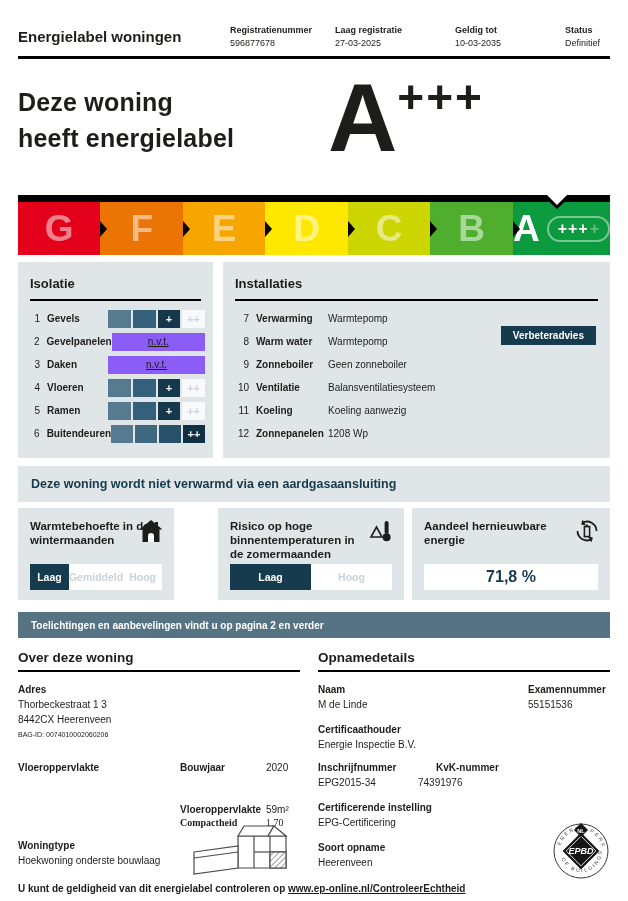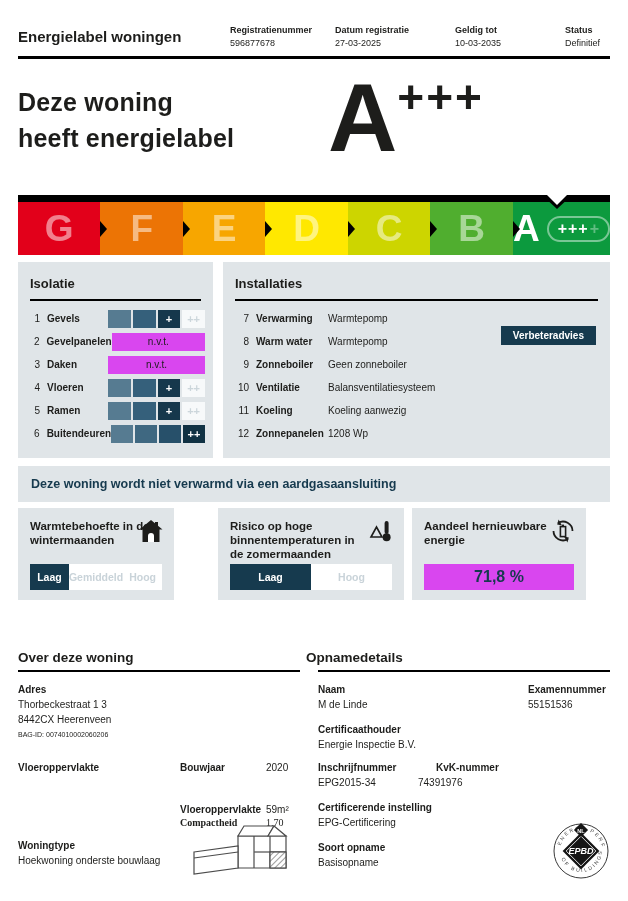--- a/index.html
+++ b/index.html
@@ -54,43 +54,43 @@
   .panel .trule { height:2px; background:#000; margin:0 12px 6px 12px; }
   .iso-row { position:relative; height:23px; display:flex; align-items:center; padding:0 8px 0 10px; }
   .iso-num { width:12px; font-size:10px; text-align:right; }
   .iso-label { font-size:10px; font-weight:bold; margin-left:7px; flex:1; }
   .iso-bar { display:flex; width:97px; height:18px; gap:2px; }
   .iso-bar .cell { flex:1; display:flex; align-items:center; justify-content:center;
       font-size:11px; font-weight:bold; color:#fff; font-style:normal; }
   .c1{background:#567b91}.c2{background:#35607b}.c3{background:#16384c}
   .d1{background:#567b91}.d2{background:#3f6881}.d3{background:#27506a}.d4{background:#103143}
   .cell.inactive { background:#f7f9fa; color:#ccd6db; }
-  .nvt-box { width:97px; height:18px; background:#d946ef; display:flex; align-items:center; justify-content:center; font-size:10px; }
+  .nvt-box { width:97px; height:18px; background:#8b5cf6; display:flex; align-items:center; justify-content:center; font-size:10px;text-decoration:underline; }
   .ins-row { height:23px; display:flex; align-items:center; padding-left:10px; }
   .ins-num { width:16px; font-size:10px; text-align:right; }
   .ins-label { font-size:10px; font-weight:bold; margin-left:7px; width:72px; }
   .ins-value { font-size:10px; }
   .badge { position:absolute; right:14px; top:64px; background:#163a4e; color:#fff; font-size:10px; font-weight:bold;
       height:19px; line-height:19px; padding:0 12px; }
 
   
   .gas { position:absolute; left:18px; top:466px; width:592px; height:36px; background:#e0e5e8;
       display:flex; align-items:center; padding-left:13px; font-size:12.5px; font-weight:bold; color:#163a4e; }
 
   
   .card { position:absolute; top:508px; height:92px; background:#e0e5e8; padding:11px 12px; }
   .card1 { left:18px; width:156px; }
   .card2 { left:218px; width:186px; }
-  .card3 { left:412px; width:174px; }
+  .card3 { left:412px; width:198px; }
   .card-title { font-size:11.5px; font-weight:bold; line-height:14px; width:130px; }
   .card-icon { position:absolute; right:10px; top:10px; }
   .seg-control { position:absolute; left:12px; right:12px; bottom:10px; height:26px; display:flex; background:#fff; }
   .opt { flex:1; display:flex; align-items:center; justify-content:center; font-size:10.5px; font-weight:bold; color:#c9d3d9; }
   .opt.active { background:#163a4e; color:#fff; }
-  .value-box { position:absolute; left:12px; right:12px; bottom:10px; height:26px; background:#d946ef;
+  .value-box { position:absolute; left:12px; right:12px; bottom:10px; height:26px; background:#ffffff;
       display:flex; align-items:center; justify-content:center; font-size:16px; font-weight:bold; color:#163a4e; }
 
   
   .note { position:absolute; left:18px; top:612px; width:592px; height:26px; background:#567383; color:#fff;
       display:flex; align-items:center; padding-left:13px; font-size:10px; font-weight:bold; }
 
   
   .sec-title { position:absolute; font-size:13.5px; font-weight:bold; }
   .sec-rule { position:absolute; height:2px; background:#000; }
   .t10 { font-size:10px; line-height:15px; } .b10 { font-size:10px; font-weight:bold; line-height:15px; }
@@ -108,21 +108,21 @@
 <body>
 
 <div class="page">
 
   <div class="hdr-title">Energielabel woningen</div>
   <div class="hdr-field f0">
     <div class="lbl">Registratienummer</div>
     <div class="val">596877678</div>
   </div>
   <div class="hdr-field f1">
-    <div class="lbl">Datum registratie</div>
+    <div class="lbl">Laag registratie</div>
     <div class="val">27-03-2025</div>
   </div>
   <div class="hdr-field f2">
     <div class="lbl">Geldig tot</div>
     <div class="val">10-03-2035</div>
   </div>
   <div class="hdr-field f3">
     <div class="lbl">Status</div>
     <div class="val">Definitief</div>
   </div>
@@ -304,20 +304,21 @@
         </g>
         <path d="M8.6 1.6 7.2 6.4l4.8 1z" fill="#1d1d1b"></path>
         <path d="M17.4 24.4l1.4-4.8-4.8-1z" fill="#1d1d1b"></path>
         <rect x="10.4" y="8.6" width="5.2" height="10" fill="none" stroke="#1d1d1b" stroke-width="1.6"></rect>
         <rect x="12" y="6.6" width="2" height="2" fill="#1d1d1b"></rect>
       </svg>
     </span>
     <div class="value-box">71,8 %</div>
   </div>
 
+  <div class="note">Toelichtingen en aanbevelingen vindt u op pagina 2 en verder</div>
 
   <div class="sec-title" style="left:18px;top:650px;">Over deze woning</div>
   <div class="sec-rule" style="left:18px;top:670px;width:282px;"></div>
 
   <div class="abs b10" style="left:18px;top:682px;">Adres</div>
   <div class="abs t10" style="left:18px;top:697px;">Thorbeckestraat 1 3</div>
   <div class="abs t10" style="left:18px;top:712px;">8442CX Heerenveen</div>
   <div class="abs bagid" style="left:18px;top:731px;">BAG-ID: 0074010002060206</div>
 
   <div class="abs b10" style="left:18px;top:760px;">Vloeroppervlakte</div>
@@ -349,53 +350,57 @@
         <line x1="64" y1="14" x2="64" y2="46"></line>
         <line x1="80" y1="14" x2="80" y2="46"></line>
         <line x1="64" y1="30" x2="96" y2="30"></line>
         <rect x="80" y="30" width="16" height="16" fill="url(#hatch)"></rect>
         <polygon points="4,30 48,24 48,46 4,52"></polygon>
         <line x1="4" y1="36" x2="48" y2="30"></line>
       </g>
     </svg>
   </span>
 
-  <div class="sec-title" style="left:306px;top:650px;">Opnamedetails</div>
+  <div class="sec-title" style="left:318px;top:650px;">Opnamedetails</div>
   <div class="sec-rule" style="left:318px;top:670px;width:292px;"></div>
 
   <div class="abs b10" style="left:318px;top:682px;">Naam</div>
   <div class="abs t10" style="left:318px;top:697px;">M de Linde</div>
   <div class="abs b10" style="left:528px;top:682px;">Examennummer</div>
   <div class="abs t10" style="left:528px;top:697px;">55151536</div>
 
   <div class="abs b10" style="left:318px;top:722px;">Certificaathouder</div>
   <div class="abs t10" style="left:318px;top:737px;">Energie Inspectie B.V.</div>
 
   <div class="abs b10" style="left:318px;top:760px;">Inschrijfnummer</div>
   <div class="abs t10" style="left:318px;top:775px;">EPG2015-34</div>
   <div class="abs b10" style="left:418px;top:760px;padding-left:18px;">KvK-nummer</div>
   <div class="abs t10" style="left:418px;top:775px;">74391976</div>
 
   <div class="abs b10" style="left:318px;top:800px;">Certificerende instelling</div>
   <div class="abs t10" style="left:318px;top:815px;">EPG-Certificering</div>
 
   <div class="abs b10" style="left:318px;top:840px;">Soort opname</div>
-  <div class="abs t10" style="left:318px;top:855px;">Basisopname</div>
+  <div class="abs t10" style="left:318px;top:855px;">Heerenveen</div>
 
   <span class="stamp">
     <svg width="58" height="58" viewBox="-29 -29 58 58">
       <defs>
           <path id="ringtop" d="M -21 0 A 21 21 0 1 1 21 0"></path>
           <path id="ringbot" d="M -21 0 A 21 21 0 1 0 21 0"></path>
         </defs>
       <circle r="27" fill="#fff" stroke="#3a3a3a" stroke-width="1"></circle>
       <text font-size="5" fill="#3a3a3a" letter-spacing="2"><textPath href="#ringtop" startOffset="8%">ENERGY PERFORMANCE</textPath></text>
       <text font-size="5" fill="#3a3a3a" letter-spacing="2"><textPath href="#ringbot" startOffset="12%">OF BUILDINGS</textPath></text>
       <rect x="-13" y="-13" width="26" height="26" transform="rotate(45)" fill="#151515"></rect>
       <rect x="-10.5" y="-10.5" width="21" height="21" transform="rotate(45)" fill="none" stroke="#fff" stroke-width="0.8"></rect>
       <text x="0" y="3" text-anchor="middle" font-size="9" font-weight="bold" font-style="italic" fill="#fff">EPBD</text>
       <rect x="-5" y="-5" width="10" height="10" transform="translate(0,-21) rotate(45)" fill="#151515"></rect>
       <text x="0" y="-18.5" text-anchor="middle" font-size="5.5" font-weight="bold" fill="#fff">NL</text>
     </svg>
   </span>
 
+  <div class="footer">
+    <span>U kunt de geldigheid van dit energielabel controleren op</span>
+    <a href="#">www.ep-online.nl/ControleerEchtheid</a>
+  </div>
 
 </div>
 
 </body></html>

